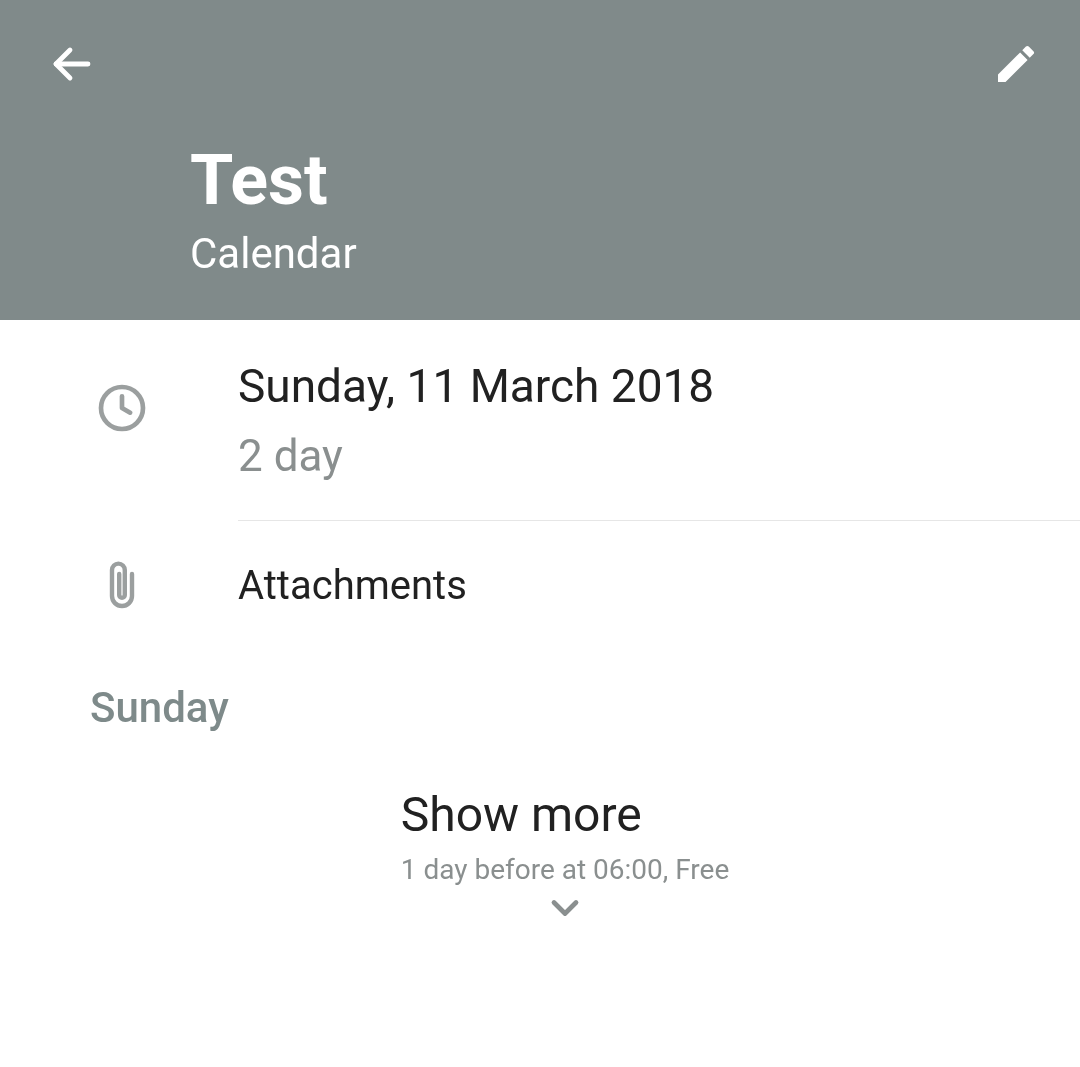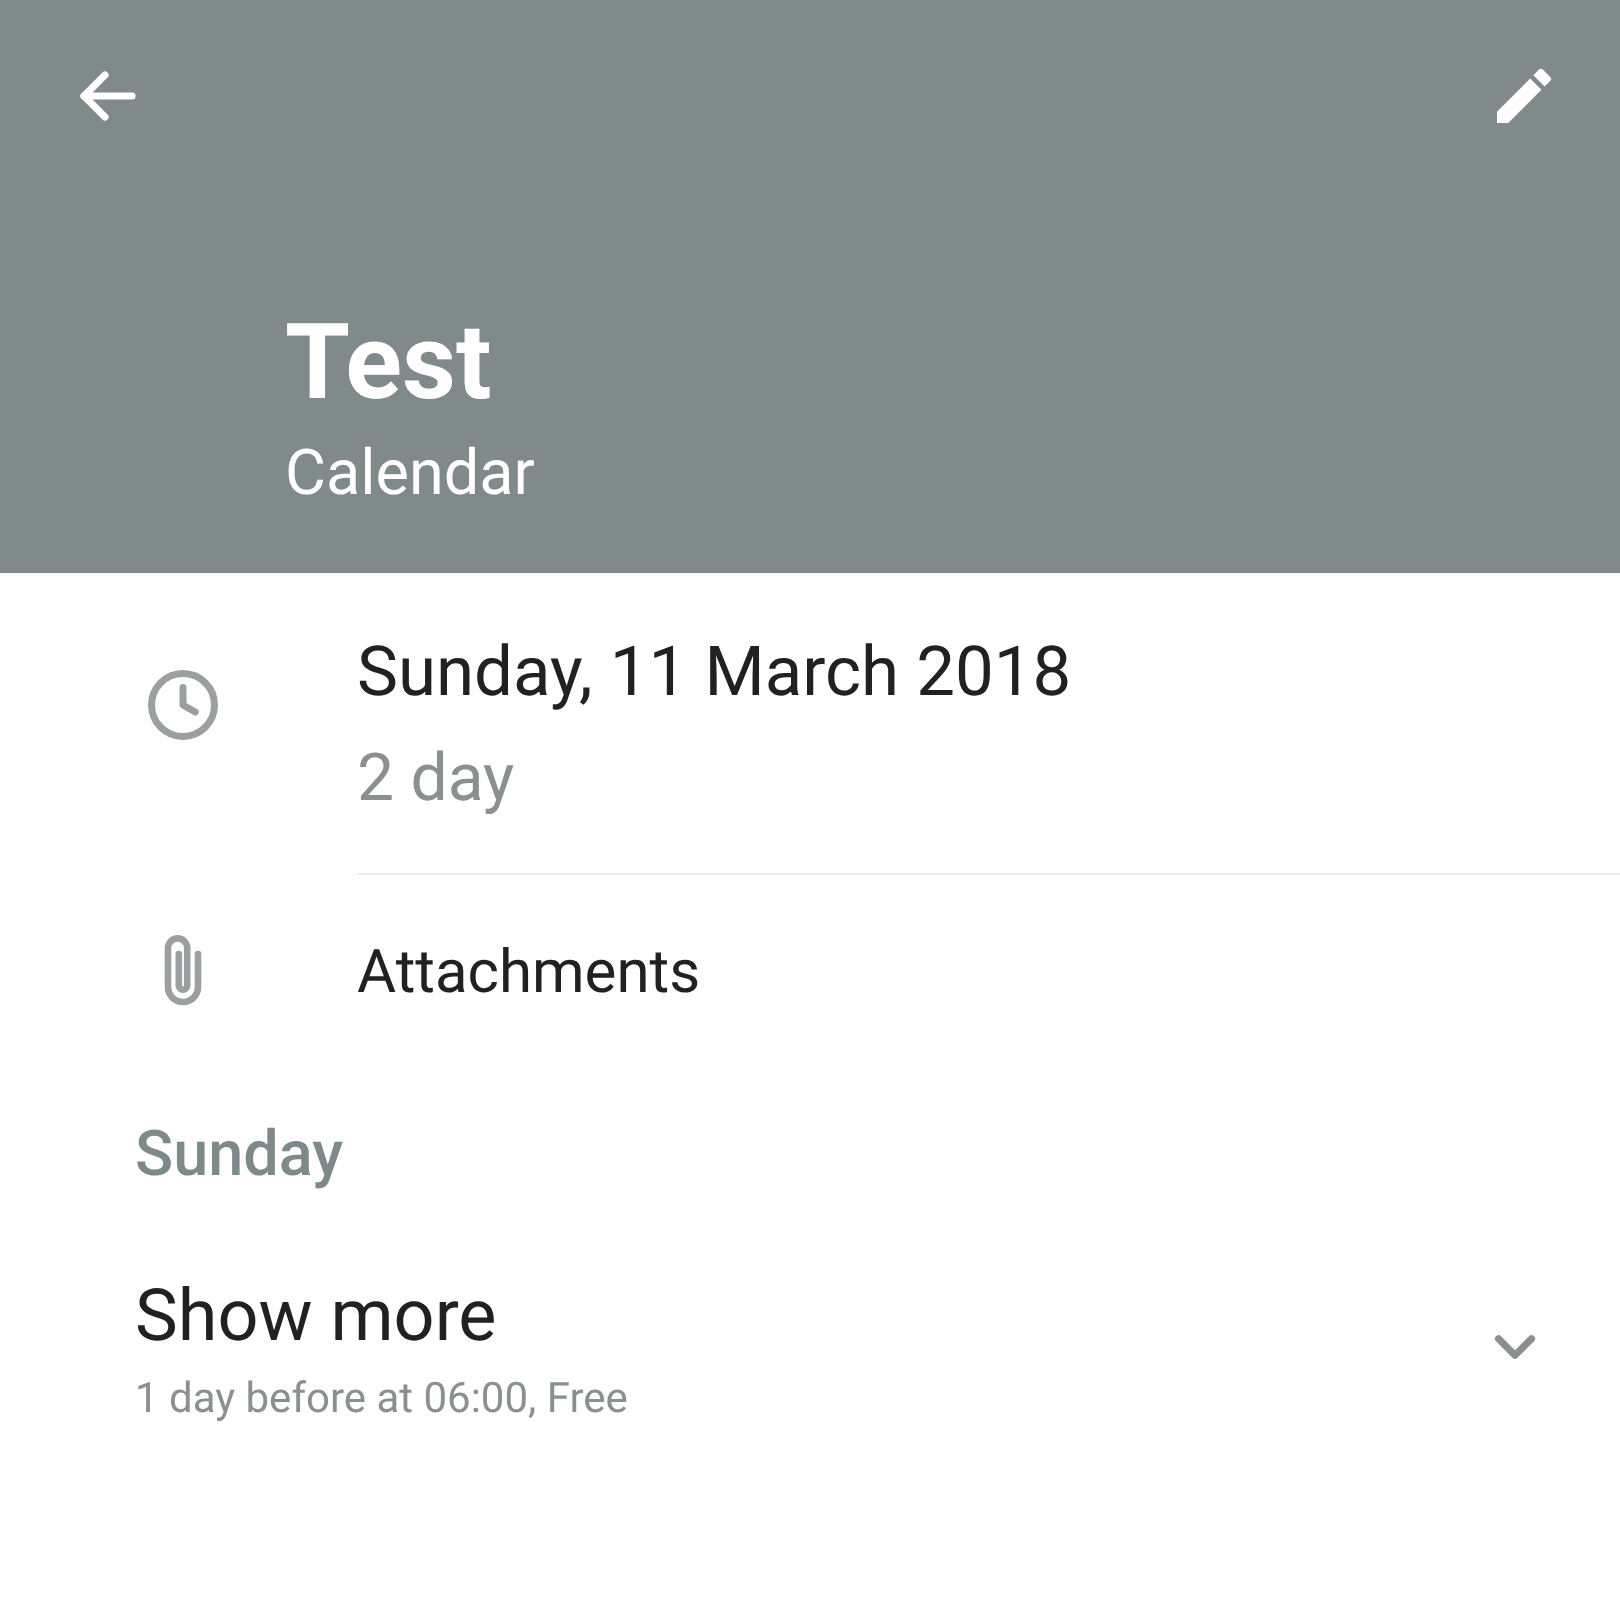--- a/index.html
+++ b/index.html
@@ -1,19 +1,19 @@
 <!DOCTYPE html>
 <html><head>
 <meta charset="utf-8">
 <style>
   * { box-sizing: border-box; margin: 0; padding: 0; }
   html, body { width: 1080px; height: 1067px; font-family: -apple-system, Roboto, "Helvetica Neue", Arial, sans-serif; background: #fff; }
   .header {
     background: #808a8a;
-    height: 382px;
+    height: 320px;
     position: relative;
     color: #fff;
   }
   .back-btn {
     position: absolute;
     top: 36px;
     left: 44px;
     width: 56px;
     height: 56px;
     display: flex;
@@ -100,20 +100,21 @@
     color: #7e8a8a;
     font-weight: 500;
     padding: 28px 40px 10px 42px;
   }
   .show-more {
     display: flex;
     align-items: center;
     justify-content: flex-end;
     padding: 44px 40px 40px 42px;
     cursor: pointer;
+    flex-direction: column;
   }
   .show-more-text { flex: 1; }
   .show-more-title {
     font-size: 48px;
     color: #212121;
     line-height: 1.2;
   }
   .show-more-sub {
     font-size: 28px;
     color: #8a8f8f;

